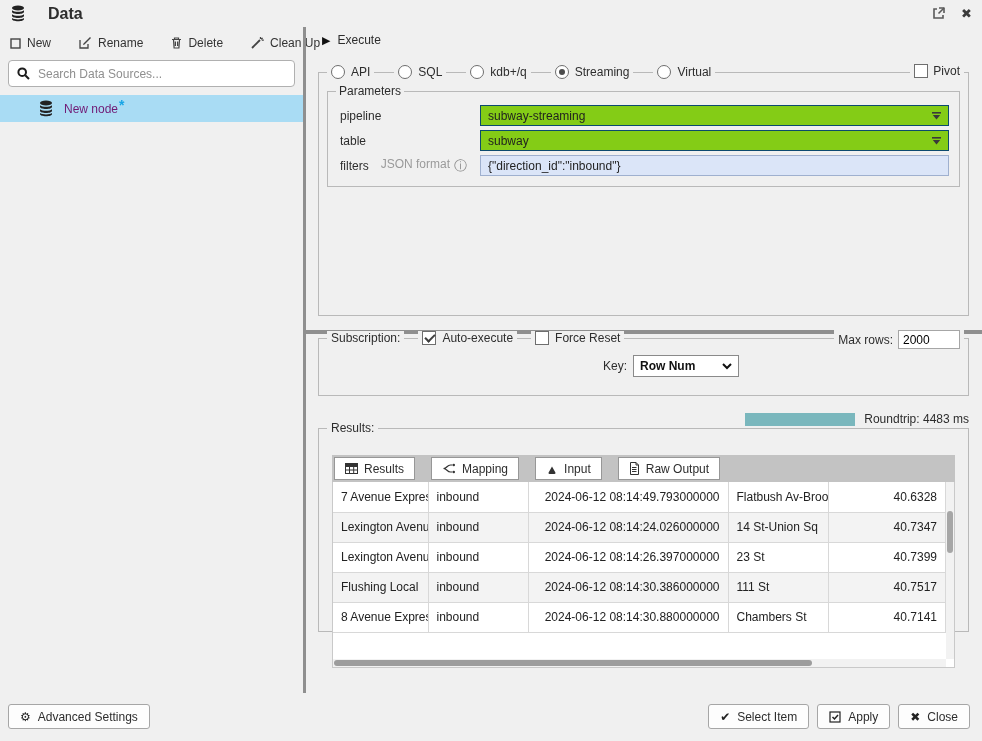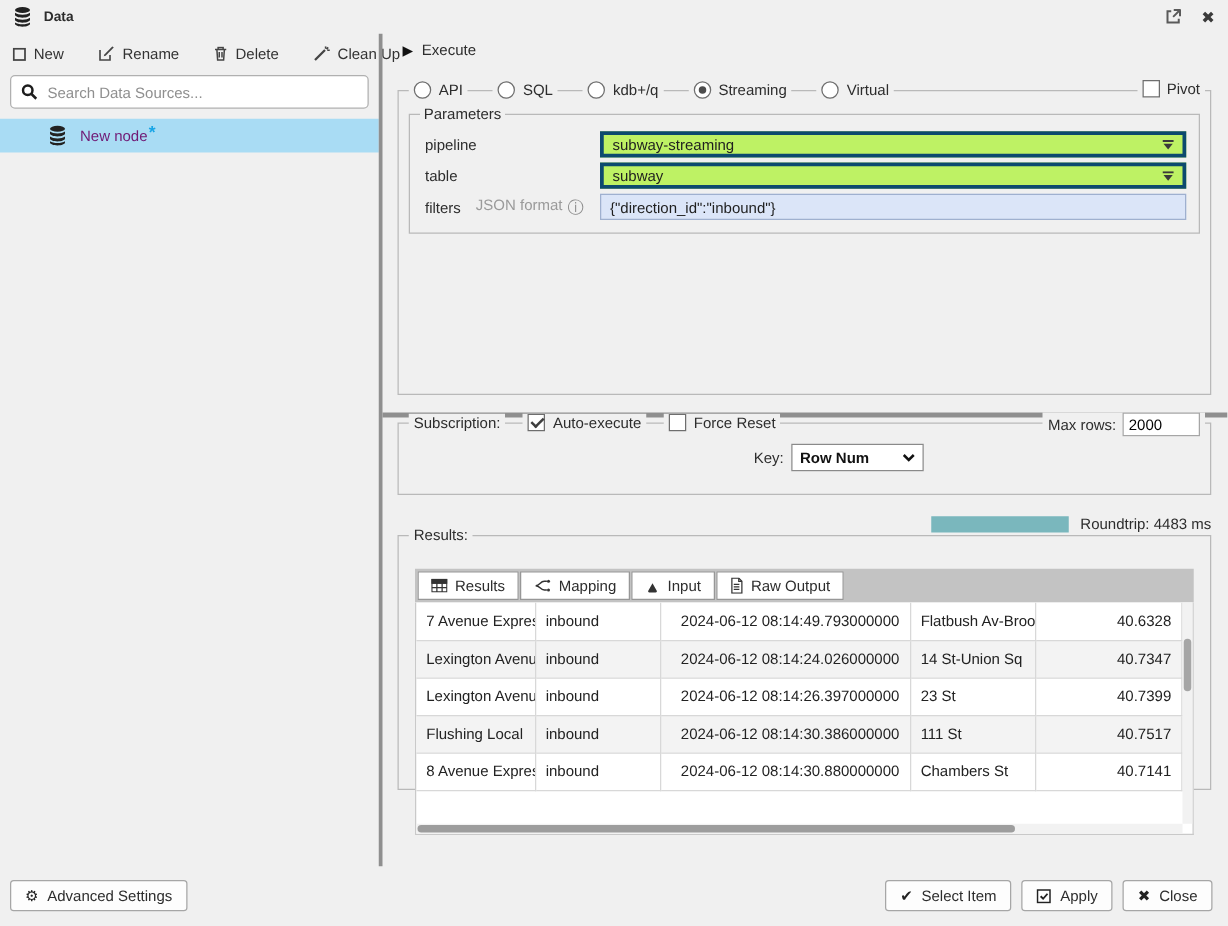--- a/index.html
+++ b/index.html
@@ -7,21 +7,21 @@
   body {
     font-family: "Liberation Sans", "DejaVu Sans", sans-serif;
     font-size: 12px; color: #2d2d2d; background: #f0f0f0;
     position: relative; overflow: hidden;
   }
   svg { display: block; }
 
   
   .app-header { position: absolute; top: 0; left: 0; right: 0; height: 27px;
     display: flex; align-items: center; padding: 0 10px; }
-  .app-title { font-weight: bold; font-size: 11px; margin-left: 9px; }
+  .app-title { font-weight: bold; font-size: 16px; margin-left: 22px; }
   .header-spacer { flex: 1; }
   .hdr-icon { margin-left: 16px; cursor: pointer; }
   .close-x { font-weight: bold; font-size: 13px; color: #3a3a3a; }
 
   
   .sidebar { position: absolute; top: 27px; left: 0; width: 303px; bottom: 46px; }
   .side-toolbar { display: flex; align-items: flex-end; padding: 9px 10px 8px 10px; gap: 28px; }
   .tool-btn { display: flex; align-items: center; gap: 6px; color: #333; cursor: pointer; white-space: nowrap; }
   .search-box { margin: 2px 8px 0 8px; height: 27px; background: #fff;
     border: 1px solid #b0b0b0; border-radius: 4px; display: flex; align-items: center; padding: 0 8px; }
@@ -53,37 +53,37 @@
   .checkbox { width: 14px; height: 14px; border: 1px solid #6e6e6e; background: #fff; position: relative; flex: 0 0 auto; }
   .checkbox.checked::after { content: ""; position: absolute; left: 2px; top: 2px; width: 8px; height: 4px;
     border-left: 2px solid #3f3f3f; border-bottom: 2px solid #3f3f3f; transform: rotate(-45deg); }
 
   .params-fieldset { position: relative; border: 1px solid #b9b9b9; margin: 18px 8px 0 8px; height: 96px; padding: 13px 10px 0 12px; }
   .param-legend { position: absolute; top: -8px; left: 8px; background: #f0f0f0; padding: 0 3px; }
   .param-row { display: flex; align-items: center; height: 21px; margin-bottom: 4px; }
   .param-label-col { width: 140px; display: flex; align-items: center; flex: 0 0 auto; }
   .param-hint { color: #9a9a9a; margin-left: 12px; display: flex; align-items: flex-start; gap: 4px; }
   .info-glyph { color: #8c8c8c; font-size: 13px; }
-  .combo { flex: 1; height: 21px; background: #bef264; border: 3px solid #0c4a6e;
+  .combo { flex: 1; height: 21px; background: #84cc16; border: 1px solid #0c4a6e;
     display: flex; align-items: center; padding: 0 7px; cursor: pointer; }
   .combo .combo-text { flex: 1; color: #1f1f1f; }
   .filters-input { flex: 1; height: 21px; background: #dbe5f8; border: 1px solid #9fb0cf; font: inherit; padding: 0 7px; color: #1f1f1f; outline: none; }
 
   .sub-fieldset { left: 12px; right: 13px; top: 311px; height: 58px; }
   .key-row { position: absolute; left: 284px; top: 16px; display: flex; align-items: center; gap: 6px; }
   .key-select { width: 106px; height: 22px; background: #fff; border: 1px solid #8a8a8a;
     display: flex; align-items: center; padding: 0 6px; cursor: pointer; }
   .key-select .combo-text { flex: 1; font-weight: bold; color: #111; }
   .maxrows-input { width: 62px; height: 19px; border: 1px solid #a6a6a6; font: inherit; padding: 0 4px; outline: none; background: #fff; }
 
   .progress-row { position: absolute; top: 385px; right: 13px; display: flex; align-items: center; gap: 9px; }
   .progress-bar { width: 110px; height: 13px; background: #7ab7bd; }
 
   .results-fieldset { left: 12px; right: 13px; top: 401px; height: 204px; }
-  .tab-strip { margin: 26px 13px 0 13px; height: 27px; background: #c3c3c3; display: flex; align-items: center; padding: 0 2px; gap: 1px; }
+  .tab-strip { margin: 26px 13px 0 13px; height: 27px; background: #c3c3c3; display: flex; align-items: center; padding: 0 2px; gap: 16px; }
   .tab-btn { height: 23px; background: #fff; border: 1px solid #979797; display: flex; align-items: center; gap: 6px; padding: 0 10px; cursor: pointer; white-space: nowrap; }
 
   .grid-wrap { margin: 0 13px; position: relative; border: 1px solid #c9c9c9; border-top: 0; background: #fff; height: 186px; overflow: hidden; }
   table.grid { border-collapse: collapse; table-layout: fixed; width: calc(100% - 8px); }
   .grid col.c0 { width: 95px; } .grid col.c1 { width: 100px; } .grid col.c2 { width: 200px; } .grid col.c3 { width: 100px; }
   .grid th, .grid td { border-right: 1px solid #d8d8d8; border-bottom: 1px solid #d8d8d8;
     padding: 0 8px; overflow: hidden; white-space: nowrap; text-align: left; font-weight: normal; }
   .grid th { height: 28px; background: #fbfbfb; color: #222; }
   .grid td { height: 30px; color: #222; }
   .grid tr.stripe td { background: #f3f3f3; }

